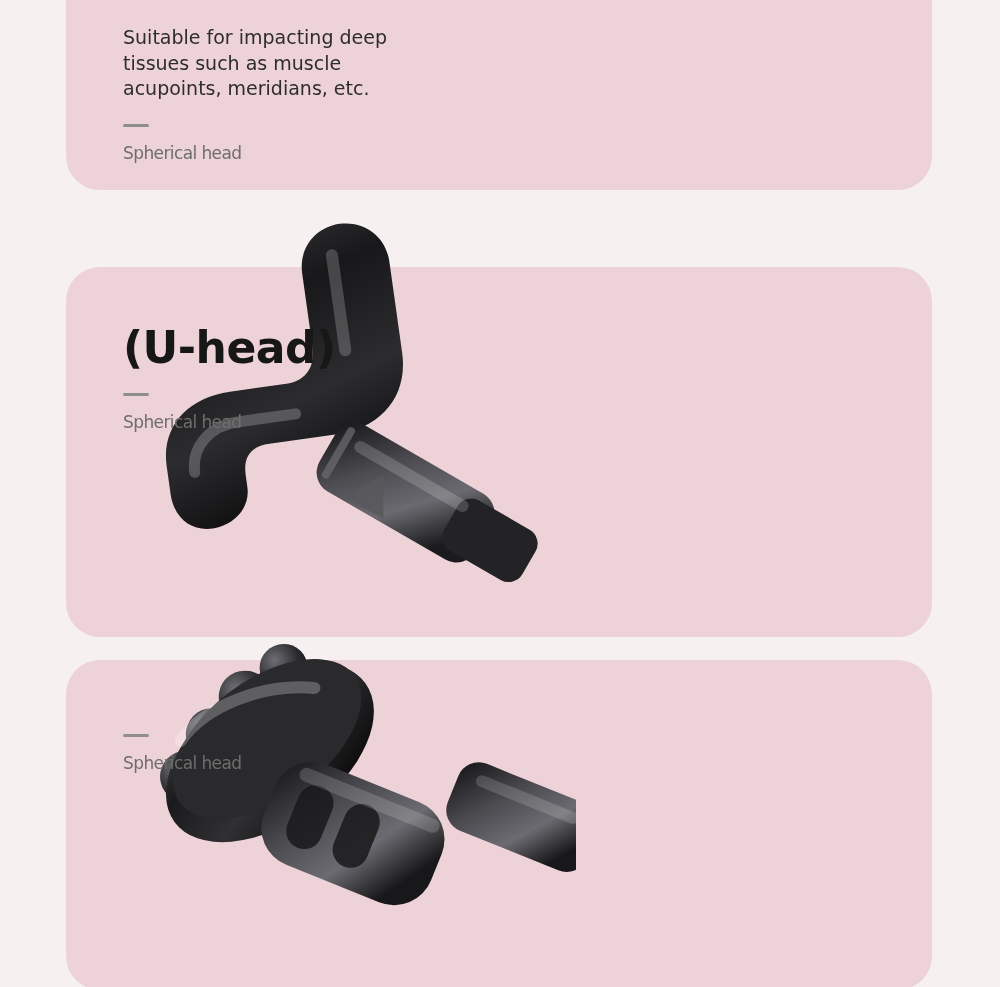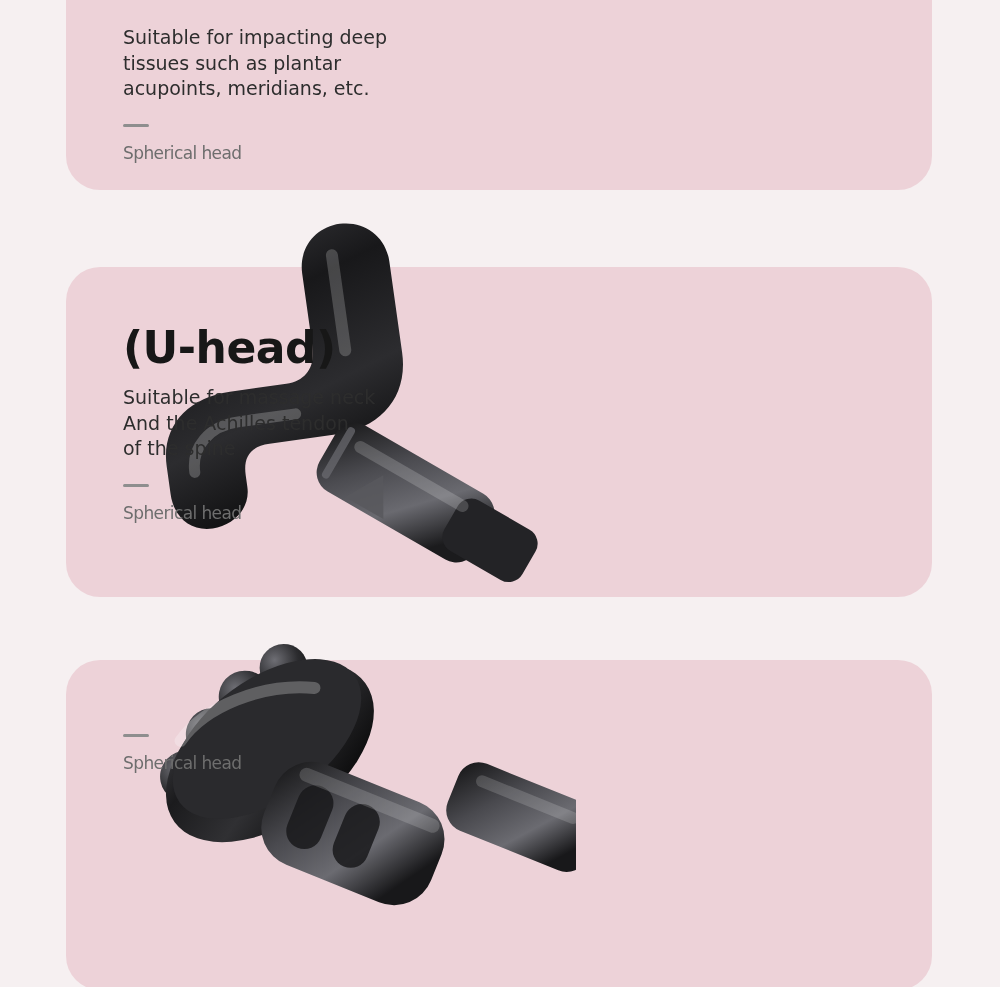--- a/index.html
+++ b/index.html
@@ -22,21 +22,21 @@
   }
 
   .card {
     position: absolute;
     background: #edd2d8;
     border-radius: 34px;
     overflow: visible;
   }
 
   .card-1 { left: 66px; top: -150px; width: 866px; height: 340px; }
-  .card-2 { left: 66px; top: 267px; width: 866px; height: 330px; }
+  .card-2 { left: 66px; top: 267px; width: 866px; height: 370px; }
   .card-3 { left: 66px; top: 660px; width: 866px; height: 330px; }
 
   .card-text {
     position: absolute;
     left: 57px;
     right: 50%;
   }
 
   .title {
     font-family: "DejaVu Sans", sans-serif;
@@ -138,21 +138,21 @@
 
           <rect x="318" y="80" width="72" height="118" rx="34" fill="url(#g1c)"></rect>
 
           <rect x="96" y="100" width="200" height="14" rx="7" fill="rgba(255,255,255,0.18)"></rect>
           <rect x="330" y="104" width="44" height="11" rx="5" fill="rgba(255,255,255,0.20)"></rect>
         </g>
       </svg>
     </div>
     <div class="card-text" style="top:175px;">
       <p class="desc">Suitable for impacting deep
-tissues such as plantar
+tissues such as muscle
 acupoints, meridians, etc.</p>
       <div class="divider"></div>
       <p class="sub">Spherical head</p>
     </div>
   </div>
 
   <div class="card card-2">
     <div class="art art-2" style="left:0;top:-52px;width:500px;height:400px;">
       <svg width="500" height="400" viewBox="0 0 500 400" xmlns="http://www.w3.org/2000/svg">
         <defs>
@@ -181,23 +181,20 @@
             <rect x="392" y="236" width="90" height="58" rx="16" fill="#232326"></rect>
             <rect x="272" y="243" width="130" height="12" rx="6" fill="rgba(255,255,255,0.18)"></rect>
             <polygon points="290,300 312,262 334,300" fill="#58585d" opacity="0.85"></polygon>
             <rect x="258" y="236" width="8" height="58" rx="4" fill="#6c6c72" opacity="0.7"></rect>
           </g>
         </g>
       </svg>
     </div>
     <div class="card-text" style="top:58px;">
       <h2 class="title">(U-head)</h2>
-      <p class="desc">Suitable for massage neck
-And the Achilles tendon
-of the spine</p>
       <div class="divider"></div>
       <p class="sub">Spherical head</p>
     </div>
   </div>
 
   <div class="card card-3">
     <div class="art art-3" style="left:10px;top:-60px;width:500px;height:400px;">
       <svg width="500" height="400" viewBox="0 0 500 400" xmlns="http://www.w3.org/2000/svg">
         <defs>
           <linearGradient id="g3a" x1="0" y1="0" x2="0.6" y2="1">

